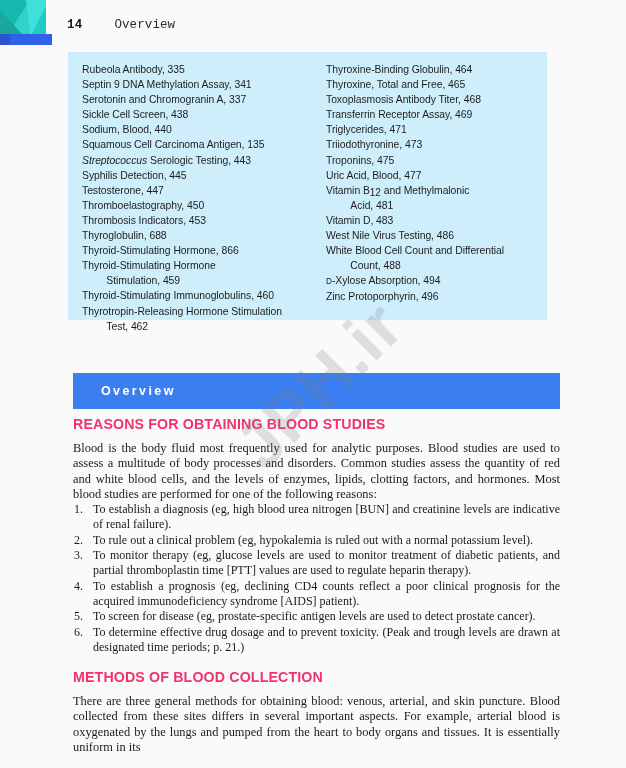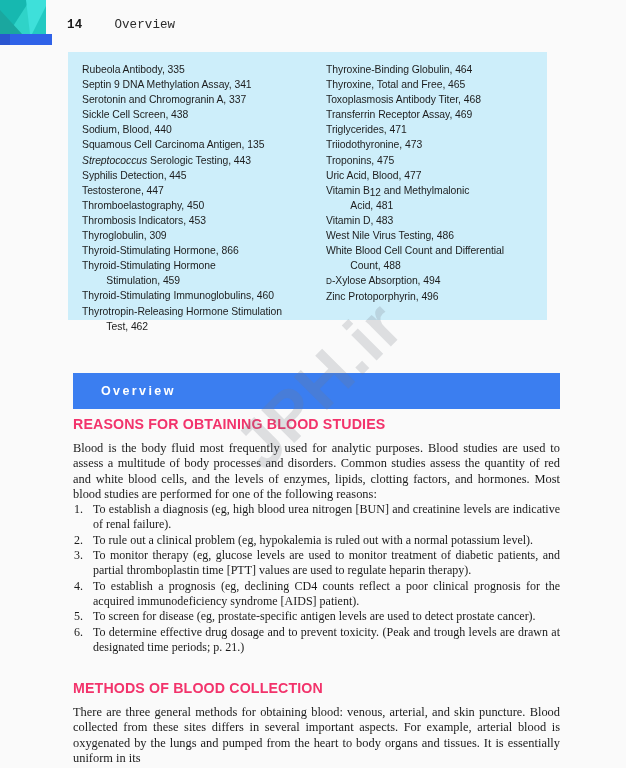--- a/index.html
+++ b/index.html
@@ -130,21 +130,21 @@
 
   h2.section-head {
     margin: 0 0 9px 0;
     font-family: Liberation Sans, sans-serif;
     font-size: 14.2px;
     font-weight: bold;
     color: #f2336b;
     letter-spacing: 0.15px;
   }
   h2.section-head.second {
-    margin-top: 25px;
+    margin-top: 14px;
   }
 
   p.body-par {
     margin: 0;
     font-family: "Liberation Serif", serif;
     font-size: 12.4px;
     line-height: 15.3px;
     color: #1a1a1a;
     text-align: justify;
     text-justify: inter-word;
@@ -228,21 +228,21 @@
           <li>Septin 9 DNA Methylation Assay, 341</li>
           <li>Serotonin and Chromogranin A, 337</li>
           <li>Sickle Cell Screen, 438</li>
           <li>Sodium, Blood, 440</li>
           <li>Squamous Cell Carcinoma Antigen, 135</li>
           <li><i>Streptococcus</i> Serologic Testing, 443</li>
           <li>Syphilis Detection, 445</li>
           <li>Testosterone, 447</li>
           <li>Thromboelastography, 450</li>
           <li>Thrombosis Indicators, 453</li>
-          <li>Thyroglobulin, 309</li>
+          <li>Thyroglobulin, 688</li>
           <li>Thyroid-Stimulating Hormone, 866</li>
           <li>Thyroid-Stimulating Hormone
     Stimulation, 459</li>
           <li>Thyroid-Stimulating Immunoglobulins, 460</li>
           <li>Thyrotropin-Releasing Hormone Stimulation
     Test, 462</li>
         </ul>
     </div>
     <div class="index-col">
       <ul>

